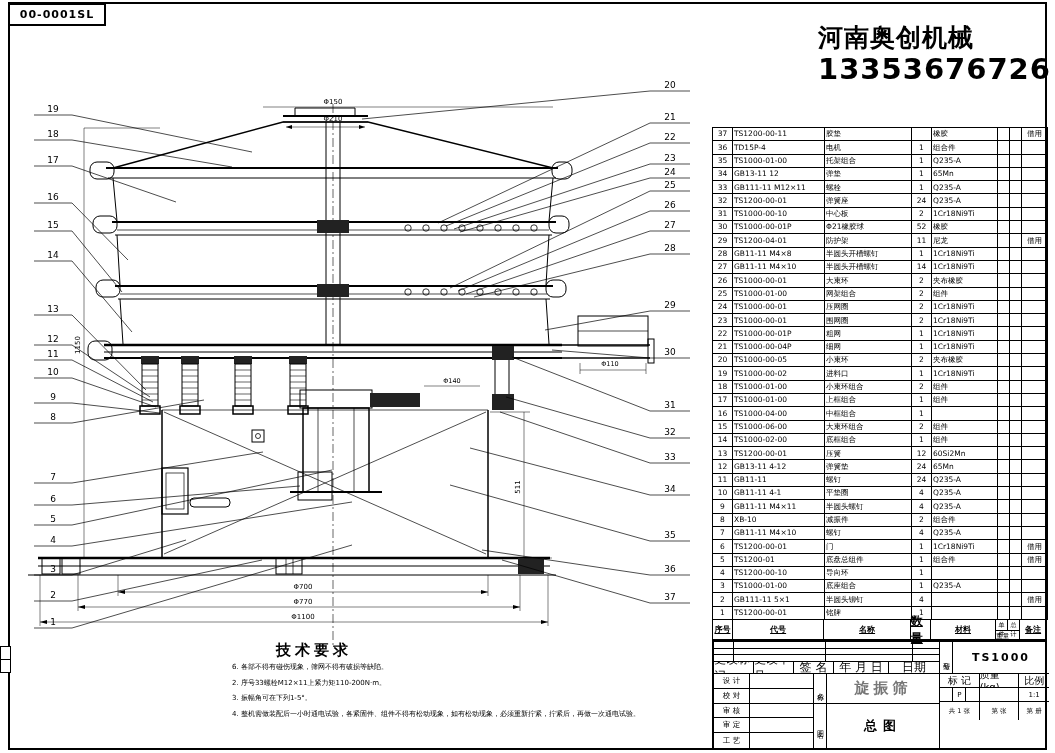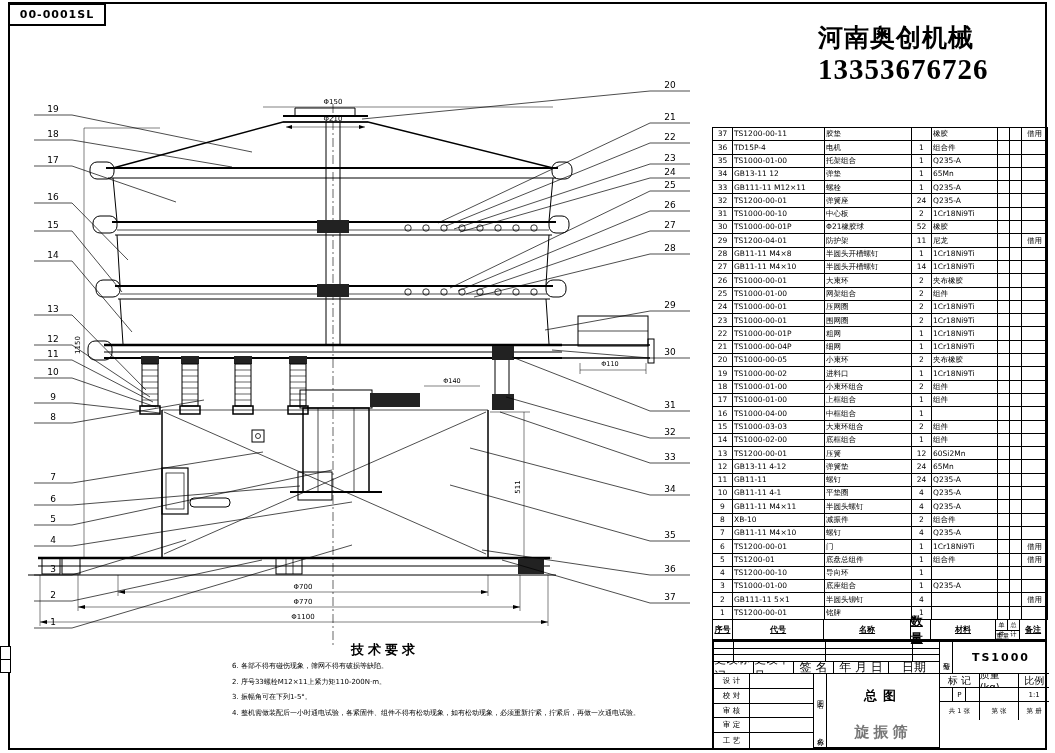--- a/index.html
+++ b/index.html
@@ -4,21 +4,21 @@
 <style>
   html,body{margin:0;padding:0;background:#fff;width:1055px;height:753px;overflow:hidden;
     font-family:"DejaVu Sans","Liberation Sans",sans-serif;color:#000;}
   .sheet{position:absolute;left:0;top:0;width:1055px;height:549px;background:#fff;padding-left:32px;}
   .frame{position:absolute;left:8px;top:2px;width:1035px;height:744px;border:2px solid #000;}
   .codebox{position:absolute;left:8px;top:3px;width:94px;height:19px;border:2px solid #000;background:#fff;
     font-size:11px;font-weight:bold;letter-spacing:1px;text-align:center;line-height:19px;}
   .edge-tick{position:absolute;left:0;width:9px;height:12px;border:1px solid #000;background:#fff;}
   .company{position:absolute;left:818px;top:24px;line-height:1.15;}
   .company .cn{font-size:25px;font-weight:bold;letter-spacing:1px;}
-  .company .tel{font-size:29px;font-weight:bold;letter-spacing:1px;font-family:Liberation Serif, serif;}
+  .company .tel{font-size:29px;font-weight:bold;letter-spacing:1px;}
   svg text{font-family:"DejaVu Sans","Liberation Sans",sans-serif;}
 
   
   .bom{position:absolute;left:712px;top:127px;border-collapse:collapse;table-layout:fixed;}
   .bom td{border:1px solid #000;height:12.3px;padding:0 1px;font-size:7.5px;line-height:1;
     overflow:hidden;white-space:nowrap;}
   .bom td.c{text-align:center;}
   .bomhead{position:absolute;left:712px;top:619px;width:335px;height:21px;display:flex;
     border:1px solid #000;box-sizing:border-box;font-size:8px;font-weight:bold;}
   .bomhead .hc{border-right:1px solid #000;display:flex;align-items:center;justify-content:center;
@@ -37,21 +37,21 @@
   .tb-left{width:225px;display:flex;flex-direction:column;}
   .tb-right{width:110px;display:flex;flex-direction:column;border-left:1px solid #000;box-sizing:border-box;}
   .row{display:flex;width:100%;}
   .vlab{writing-mode:vertical-lr;text-orientation:upright;letter-spacing:1px;font-size:7px;}
   .bigname{font-size:15px;letter-spacing:4px;color:#777;font-weight:bold;}
   .bigtitle{font-size:13px;letter-spacing:6px;font-weight:bold;}
   .model{font-size:11px;font-weight:bold;letter-spacing:2px;}
 
   
   .tech{position:absolute;left:232px;top:641px;width:445px;}
-  .tech .title{font-size:13px;font-weight:bold;letter-spacing:4px;margin-left:119px;}
+  .tech .title{font-size:15px;font-weight:bold;letter-spacing:4px;margin-left:44px;}
   .tech .note{font-size:7px;line-height:15.5px;white-space:nowrap;}
 </style>
 </head>
 <body>
 
 <div class="sheet">
   <div class="frame"></div>
   <div class="codebox">00-0001SL</div>
   <div class="edge-tick" style="top:646px;"></div>
   <div class="edge-tick" style="top:659px;"></div>
@@ -676,21 +676,21 @@
           <td>中框组合</td>
           <td class="c">1</td>
           <td></td>
           <td></td>
           <td></td>
           <td class="c"></td>
         </tr>
 
         <tr>
           <td class="c">15</td>
-          <td>TS1000-03-03</td>
+          <td>TS1000-06-00</td>
           <td>大束环组合</td>
           <td class="c">2</td>
           <td>组件</td>
           <td></td>
           <td></td>
           <td class="c"></td>
         </tr>
 
         <tr>
           <td class="c">14</td>
@@ -911,27 +911,27 @@
           <div class="row" style="height:14.8px">
               <div class="cell" style="width:36px">审  定</div>
               <div class="cell" style="width:64px"></div>
             </div>
           <div class="row" style="height:14.8px">
               <div class="cell" style="width:36px;border-bottom:none">工  艺</div>
               <div class="cell" style="width:64px;border-bottom:none"></div>
             </div>
         </div>
         <div style="width:125px;display:flex;flex-direction:column;">
+          <div class="row" style="height:29.6px">
+            <div class="cell vlab" style="width:13px">名称</div>
+            <div class="cell bigname" style="width:112px;border-right:none">旋振筛</div>
+          </div>
           <div class="row" style="height:44.4px">
             <div class="cell vlab" style="width:13px;border-bottom:none">图名</div>
             <div class="cell bigtitle" style="width:112px;border-right:none;border-bottom:none">总图</div>
-          </div>
-          <div class="row" style="height:29.6px">
-            <div class="cell vlab" style="width:13px">名称</div>
-            <div class="cell bigname" style="width:112px;border-right:none">旋振筛</div>
           </div>
         </div>
       </div>
     </div>
     <div class="tb-right">
       <div class="row" style="height:32px">
         <div class="cell vlab" style="width:13px">型号</div>
         <div class="cell model" style="width:97px;border-right:none">TS1000</div>
       </div>
       <div class="row" style="height:14px;font-size:10px">

